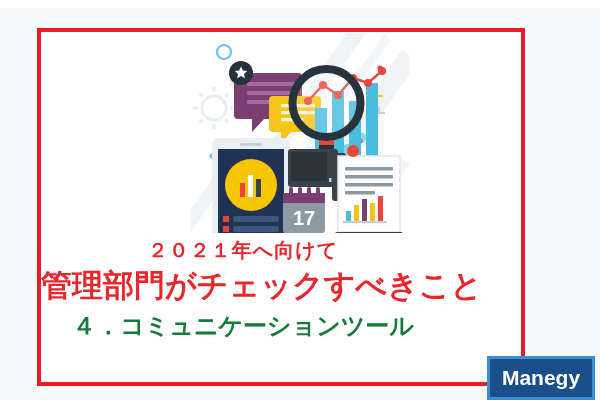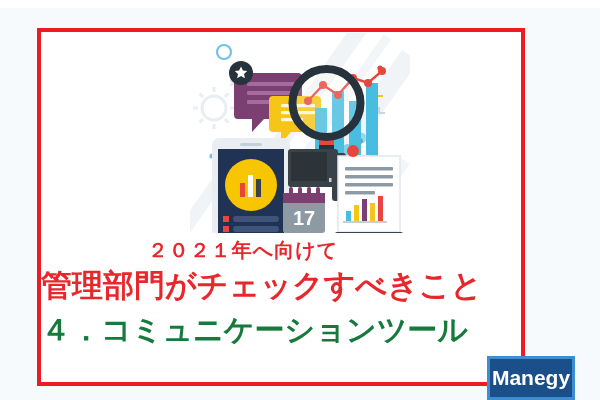--- a/index.html
+++ b/index.html
@@ -63,35 +63,35 @@
     font-weight: bold;
     color: #e8272c;
     letter-spacing: 0px;
     line-height: 1.3;
     white-space: nowrap;
     margin-top: 2px;
     font-family: "Liberation Serif", "DejaVu Serif", serif;
     text-align: center;
   }
   .line-sub {
-    font-size: 30px;
+    font-size: 24px;
     font-weight: bold;
     color: #177a3d;
     letter-spacing: 0px;
     line-height: 1.35;
     white-space: nowrap;
     margin-top: 4px;
     font-family: "Liberation Serif", "DejaVu Serif", serif;
   }
   
   #logo {
     position: absolute;
     left: 487px;
     top: 348px;
-    width: 88px;
+    width: 108px;
     height: 44px;
     background: #1b4f8a;
     border: 3px solid #3d8ed0;
     box-sizing: border-box;
     display: flex;
     align-items: center;
     justify-content: center;
   }
   #logo-text {
     color: #ffffff;

